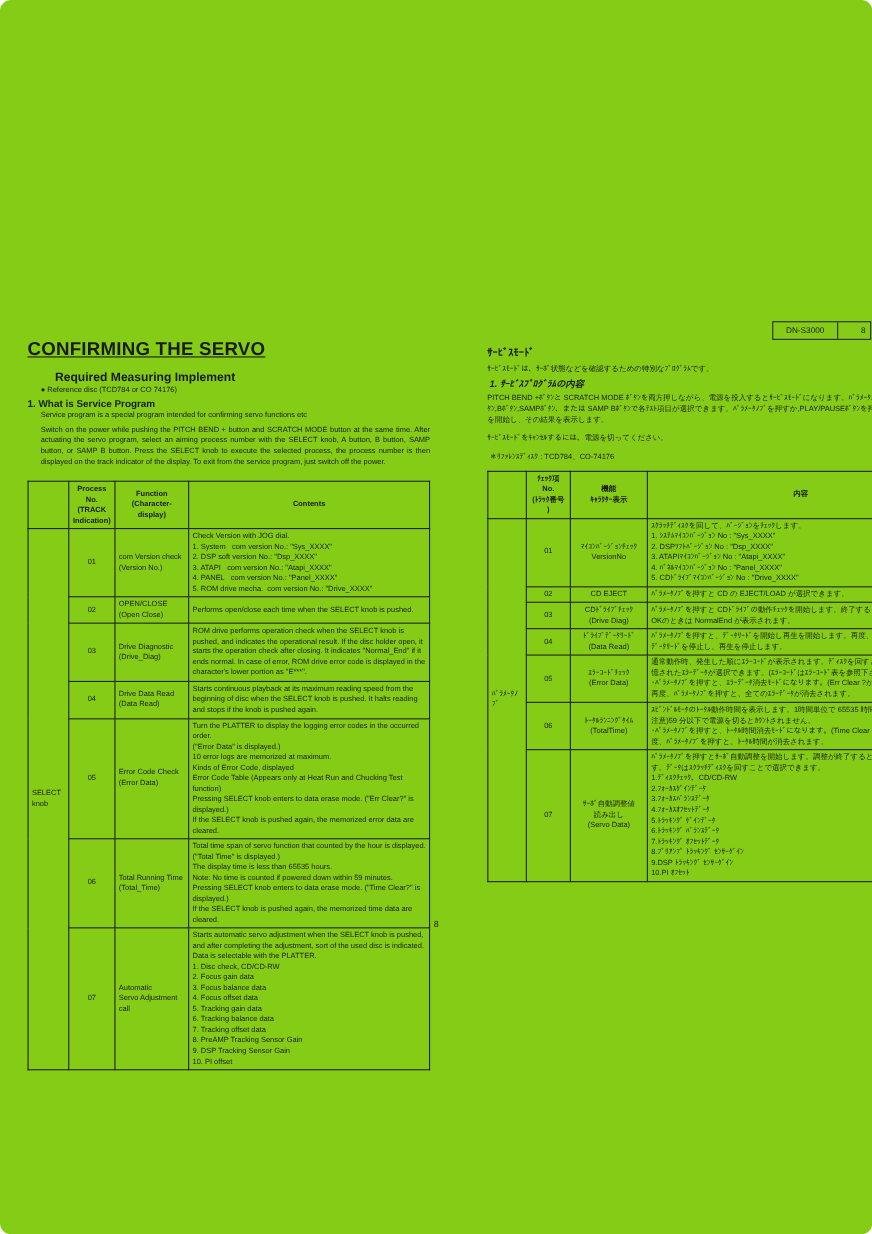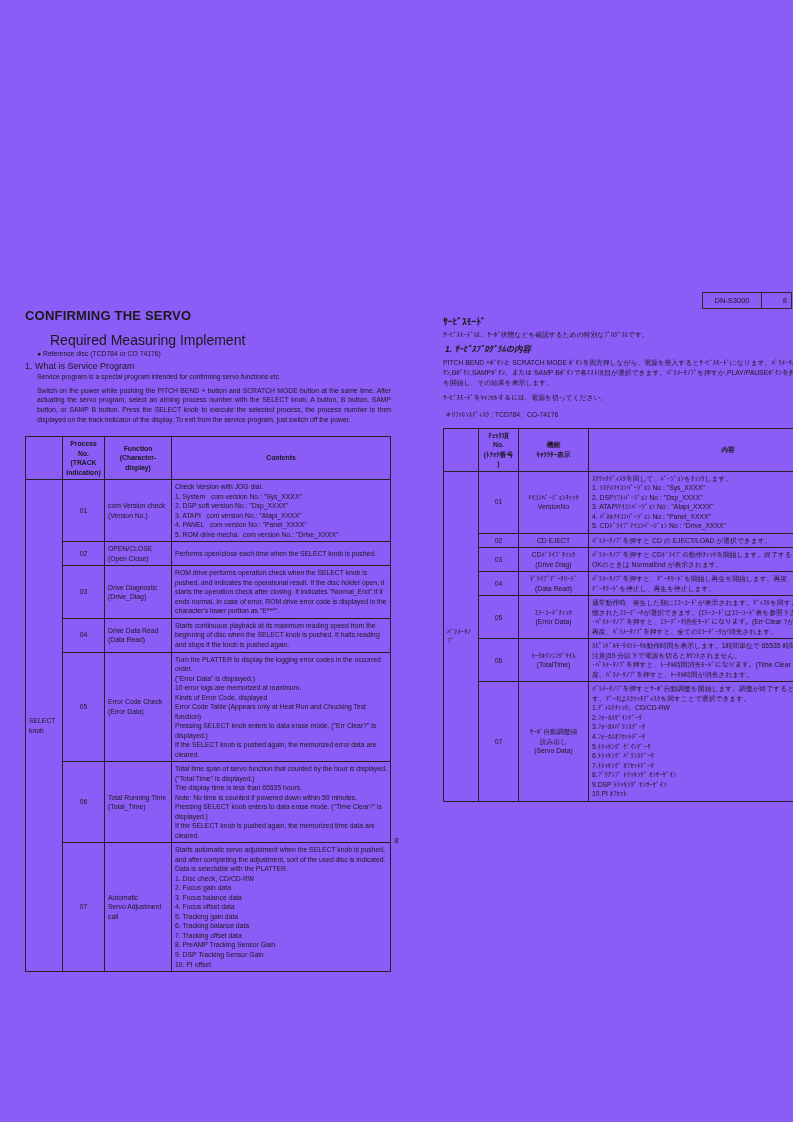--- a/index.html
+++ b/index.html
@@ -1,38 +1,38 @@
 <!DOCTYPE html>
 <html><head>
 <meta charset="utf-8">
 <style>
   html,body{margin:0;padding:0;}
   body{
     width:793px;height:1122px;position:relative;background:#ffffff;
     font-family:"Liberation Sans","DejaVu Sans",sans-serif;color:#1a1a1a;
     -webkit-font-smoothing:antialiased;
   }
-  .page{position:absolute;inset:0;background:#8b5cf6;}
+  .page{position:absolute;inset:0;background:#84cc16;border-radius:10px;}
 
   
   .model-box{
     position:absolute;left:702px;top:292px;width:88px;height:15px;
     border:1px solid #2a2a2a;display:flex;align-items:stretch;font-size:7.5px;
   }
   .model-box .cell-model{flex:0 0 58px;display:flex;align-items:center;justify-content:center;border-right:1px solid #2a2a2a;}
   .model-box .cell-page{flex:1;display:flex;align-items:center;justify-content:flex-end;padding-right:4px;}
 
   
   .col-left{position:absolute;left:25px;top:308px;width:366px;}
   .col-right{position:absolute;left:443px;top:316px;width:425px;}
 
-  .en-title{font-size:13px;font-weight:bold;letter-spacing:.2px;margin:0 0 9px 0;}
-  .en-h2{font-size:14px;font-weight:normal;margin:0 0 2px 0;padding-left:25px;}
+  .en-title{font-size:17px;font-weight:bold;letter-spacing:.2px;margin:0 0 9px 0;text-decoration:underline;}
+  .en-h2{font-size:11px;font-weight:bold;margin:0 0 2px 0;padding-left:25px;}
   .en-bullet{font-size:6.8px;margin:0 0 4px 12px;}
-  .en-h3{font-size:9px;font-weight:normal;margin:3px 0 1px 0;}
+  .en-h3{font-size:9px;font-weight:bold;margin:3px 0 1px 0;}
   .en-body{font-size:6.8px;line-height:1.42;margin:0 0 4px 12px;text-align:justify;}
 
   .jp-title{font-size:9.5px;font-weight:bold;margin:0 0 3px 0;}
   .jp-sub{font-size:6.8px;margin:0 0 4px 0;}
   .jp-h3{font-size:8.5px;font-weight:bold;margin:2px 0 2px 2px;font-style:italic;}
   .jp-body{font-size:6.8px;line-height:1.5;margin:0 0 4px 0;text-align:justify;}
   .jp-cancel{font-size:6.8px;margin:0 0 7px 0;}
   .jp-ref{font-size:6.8px;margin:0 0 8px 2px;}
 
   table.svc{

